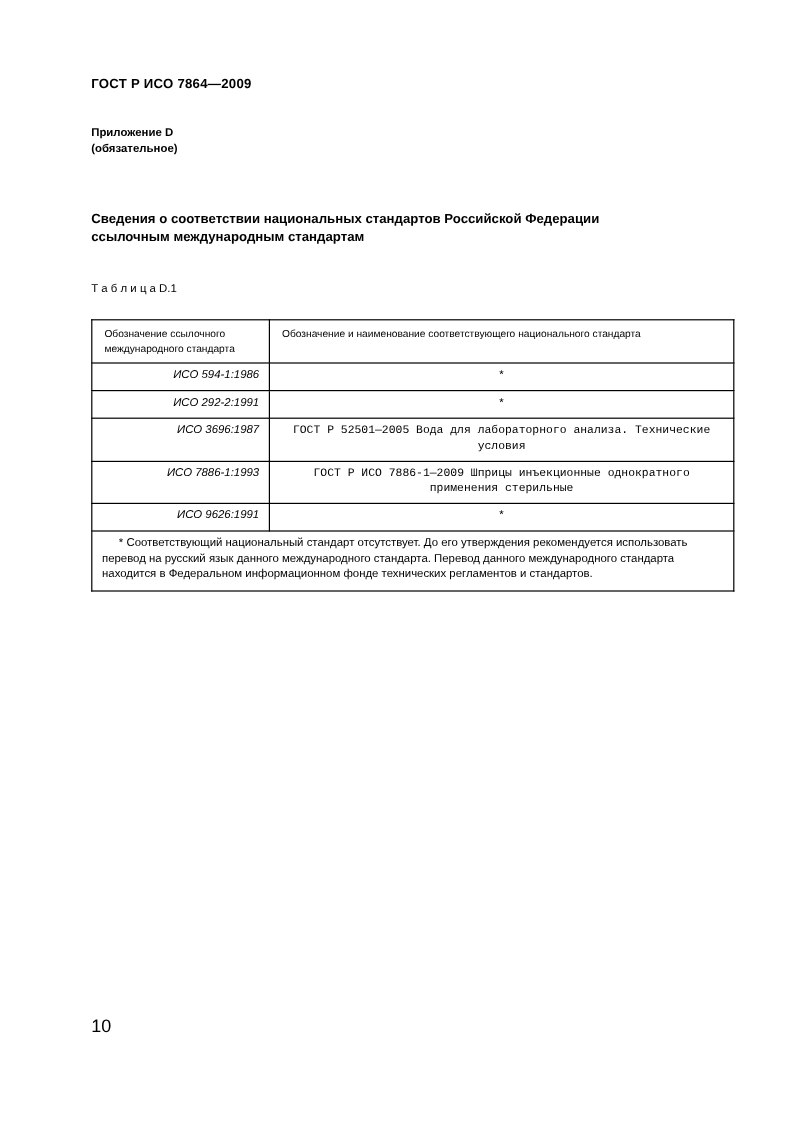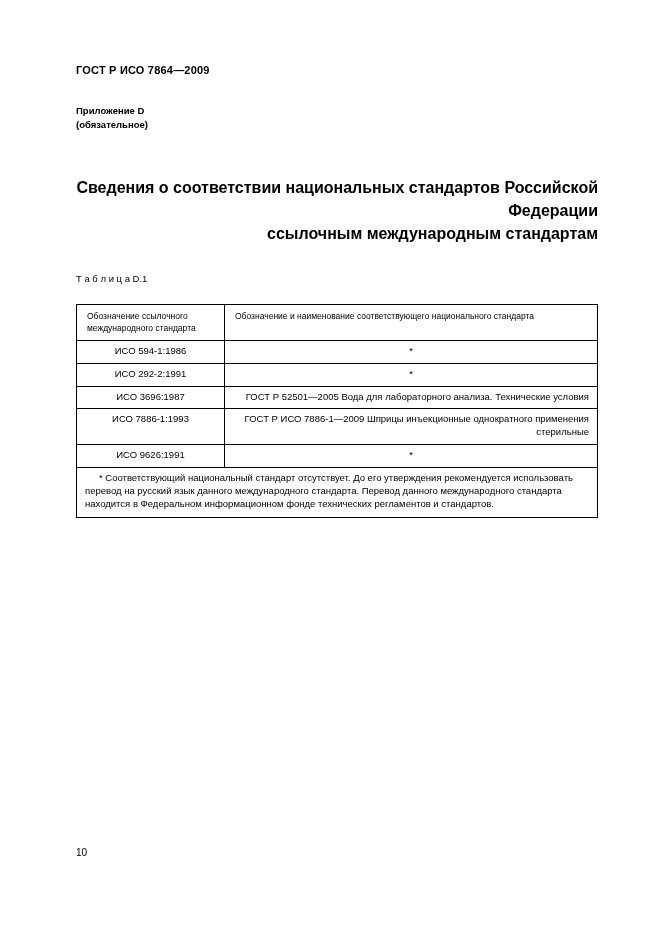--- a/index.html
+++ b/index.html
@@ -4,54 +4,54 @@
 <style>
   * { margin: 0; padding: 0; box-sizing: border-box; }
   html, body { background: #ffffff; }
   body {
     width: 661px; height: 936px;
     font-family: "Liberation Sans", sans-serif;
     color: #000;
     position: relative;
     overflow: hidden;
   }
-  .page { position: absolute; inset: 0; padding: 64px 63px 0 76px; }
+  .page { position: absolute; inset: 0; padding: 64px 49px 0 76px; }
 
   .doc-code { font-size: 11px; font-weight: bold; letter-spacing: .2px; }
 
   .appendix { margin-top: 28px; text-align: left; font-weight: bold; font-size: 9.5px; line-height: 1.45; }
 
-  .section-title { margin-top: 44px; text-align: right; font-weight: bold; font-size: 16px; line-height: 1.45; }
+  .section-title { margin-top: 44px; text-align: left; font-weight: bold; font-size: 11px; line-height: 1.45; }
 
   .table-caption { margin-top: 28px; margin-bottom: 20px; font-size: 9.5px; }
 
   table.std-table { width: 100%; border-collapse: collapse; font-size: 9.5px; }
   table.std-table th, table.std-table td {
     border: 1px solid #000;
     vertical-align: top;
     line-height: 1.35;
   }
   table.std-table th {
     font-weight: normal;
     font-size: 8.5px;
     text-align: left;
     padding: 6px 10px;
   }
   th.col-int { width: 148px; }
   td { padding: 4px 8px 5px; }
-  td.left-cell { text-align: center; white-space: nowrap; }
+  td.left-cell { text-align: right; white-space: nowrap; font-style: italic; }
   td.star-cell { text-align: center; }
-  td.text-cell { text-align: right; }
+  td.text-cell { text-align: center; font-family: Liberation Mono, monospace; }
   td.footnote-cell {
     padding: 4px 8px 7px;
     line-height: 1.4;
     text-indent: 14px;
   }
 
-  .page-number { position: absolute; left: 76px; top: 847px; font-size: 10px; }
+  .page-number { position: absolute; left: 76px; top: 847px; font-size: 15px; }
 </style>
 </head>
 <body>
 
 <div class="page">
 
   <div class="doc-code">ГОСТ Р ИСО 7864—2009</div>
 
   <div class="appendix">
     <div>Приложение D</div>

